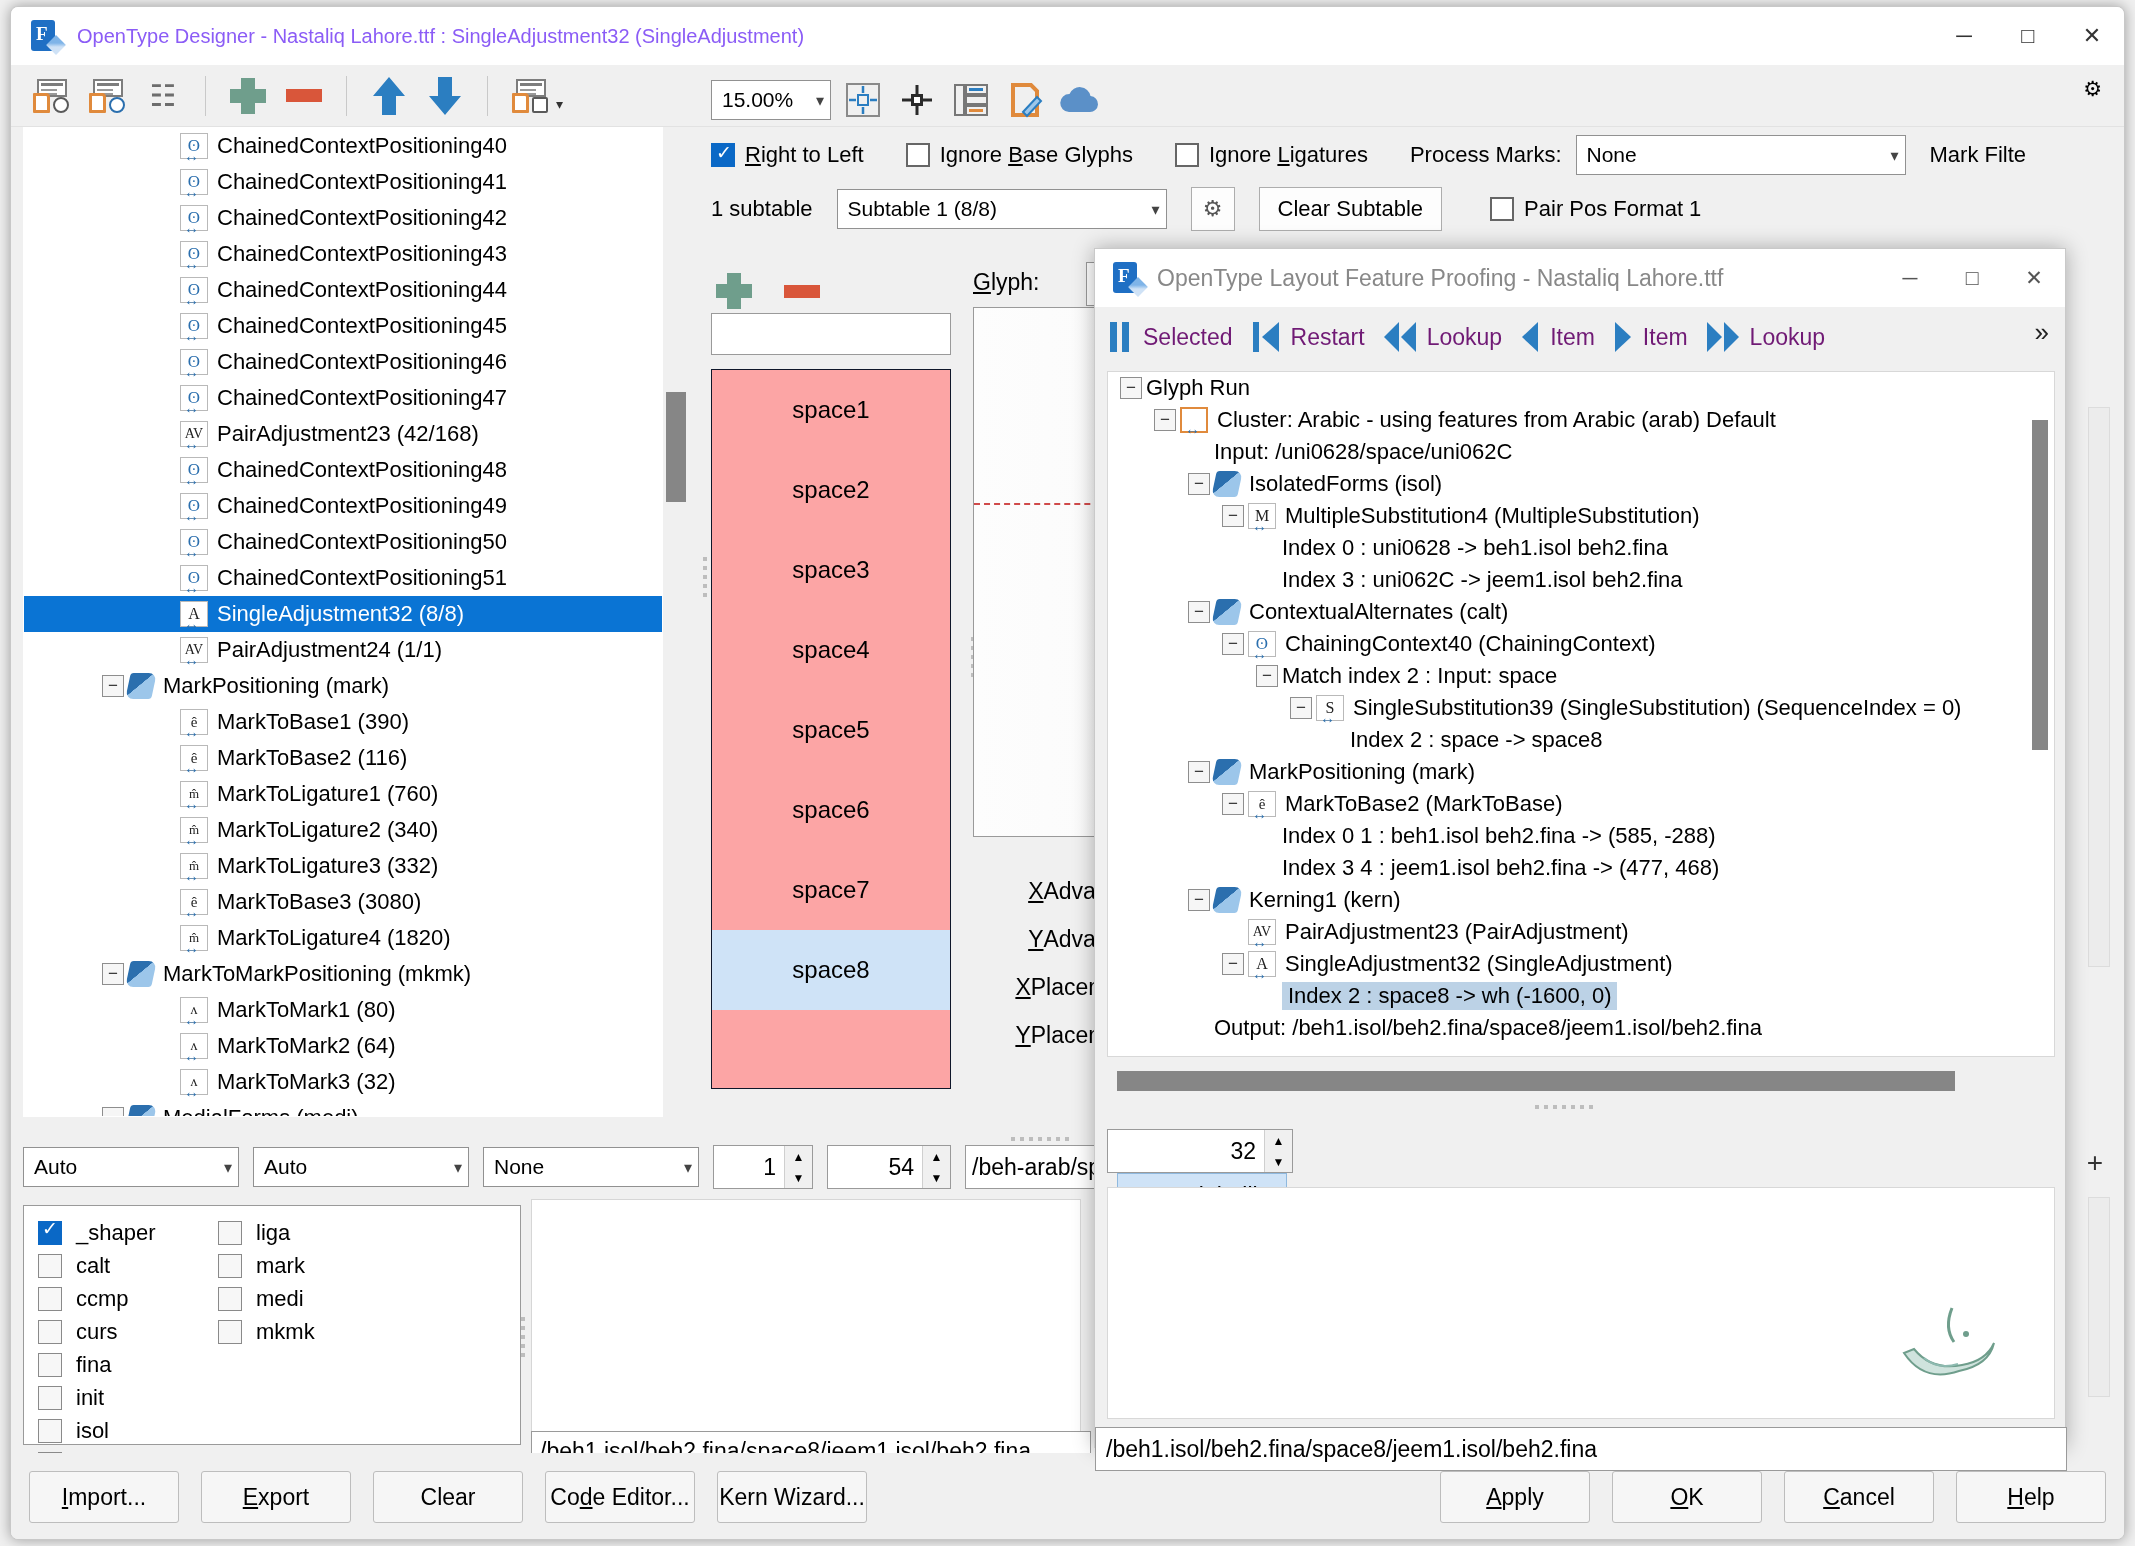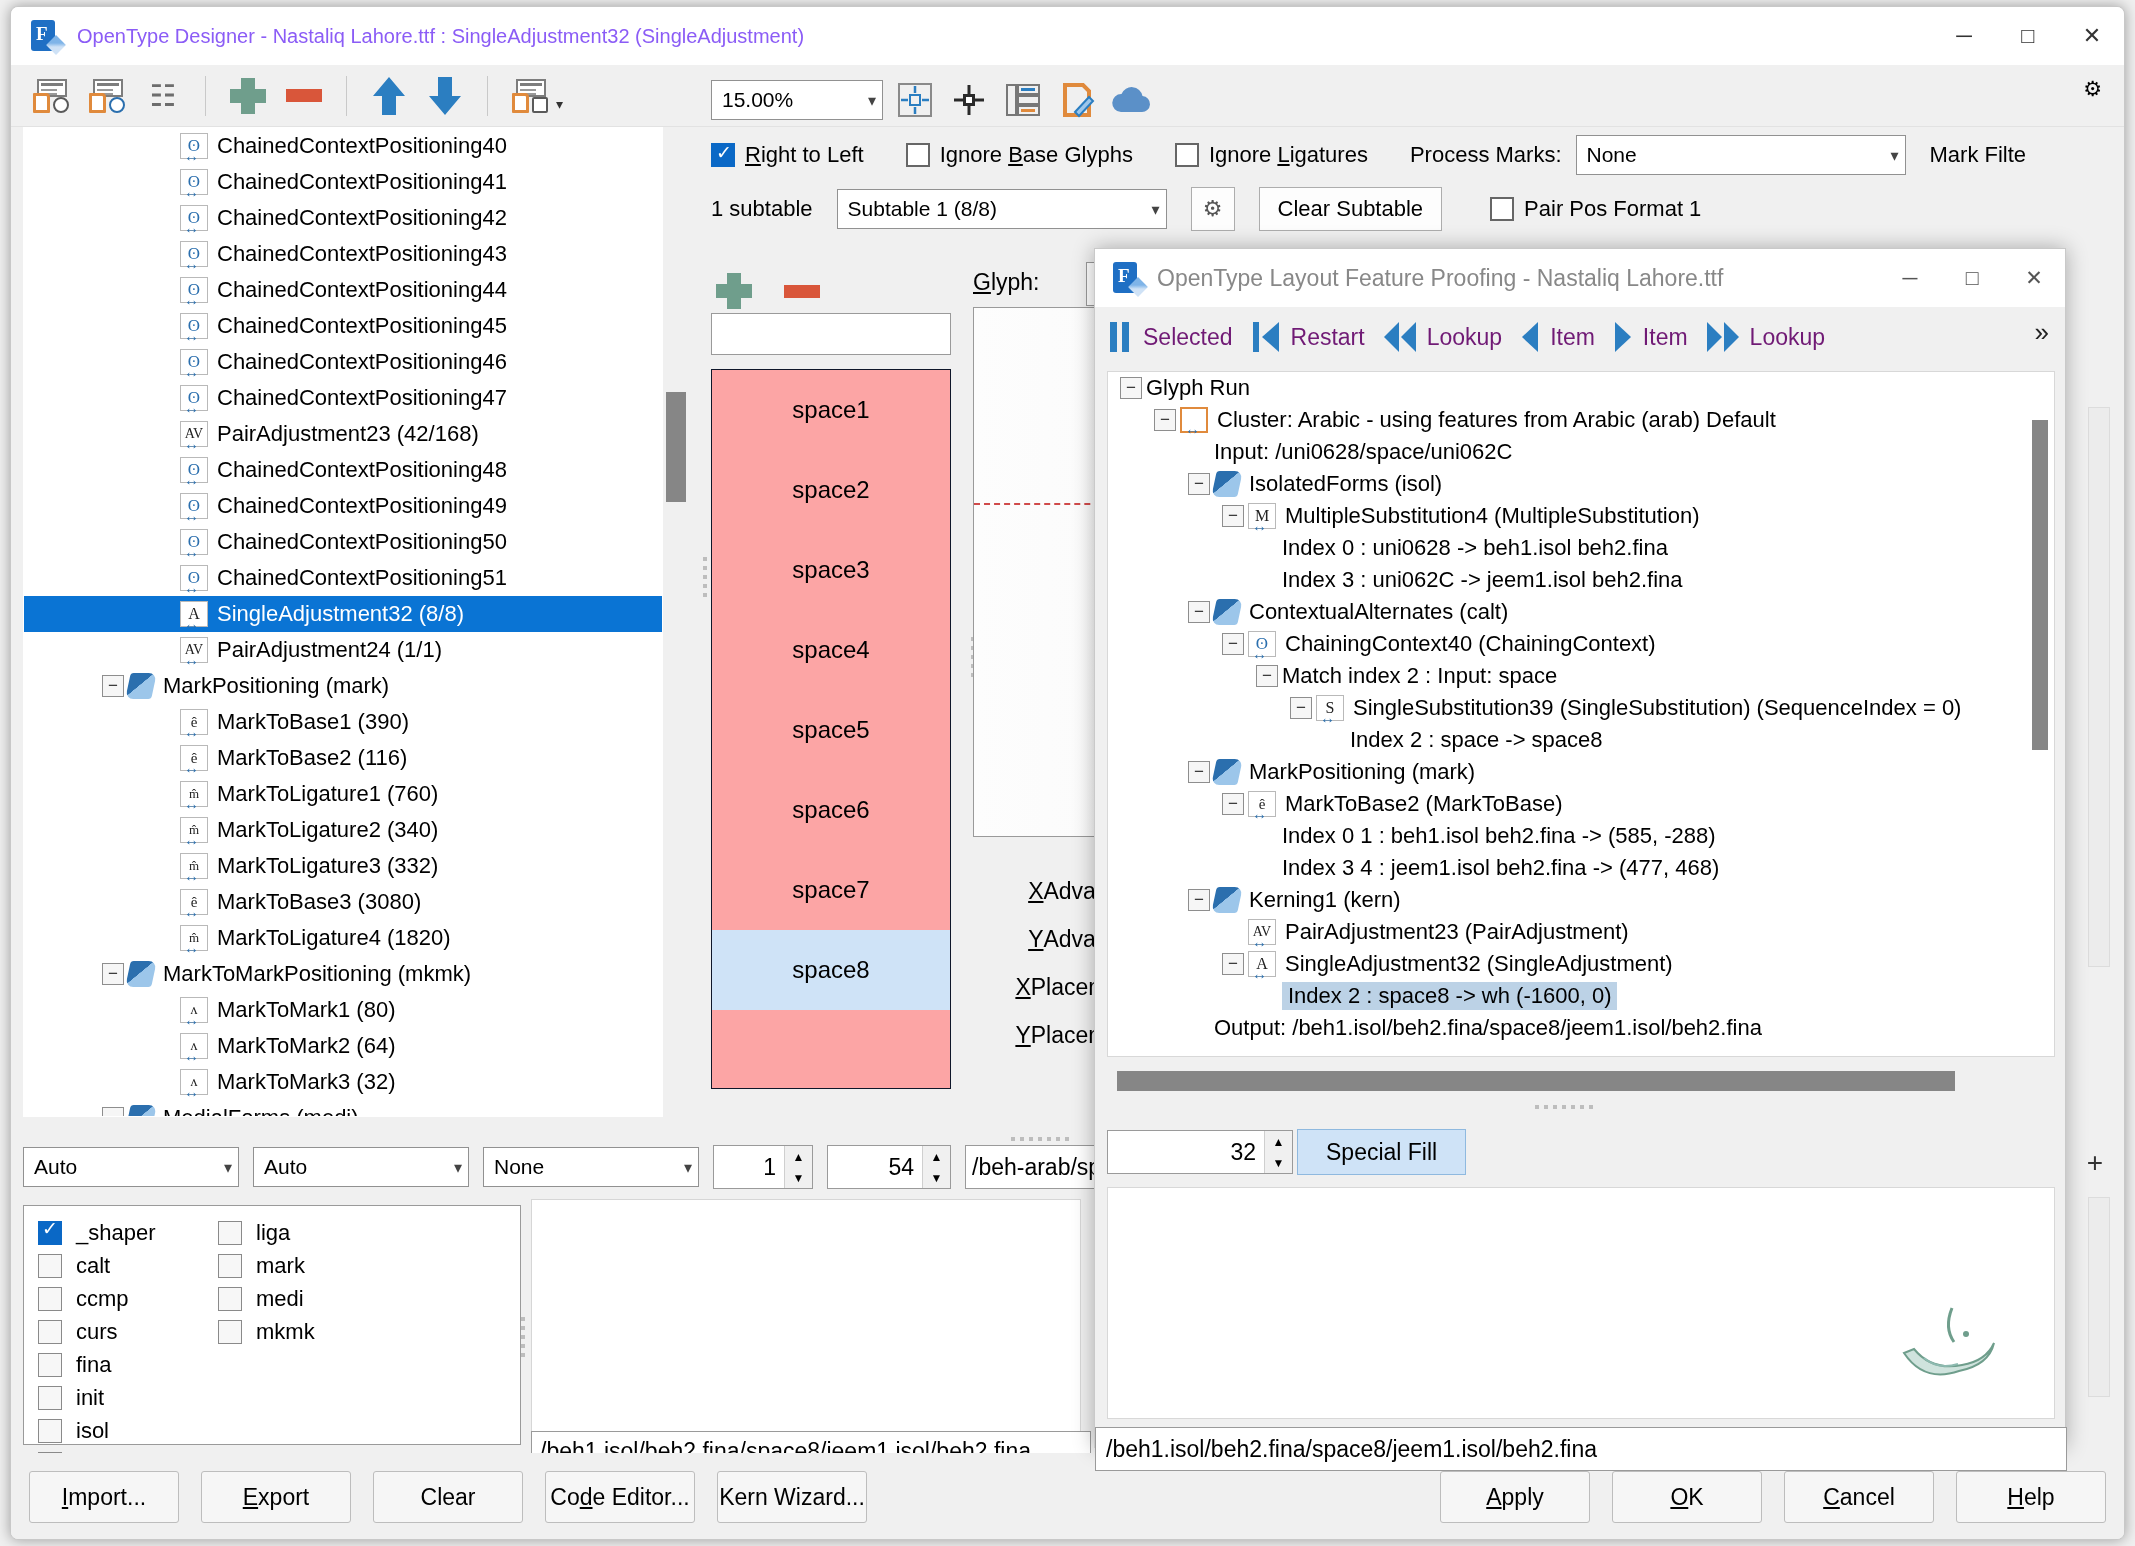--- a/index.html
+++ b/index.html
@@ -55,21 +55,21 @@
   .minus-ic{ width:36px; height:13px; background:#d9563a; }
   .bino{ font-size:30px; color:#6d6d6d; }
   #toolbar-right{ position:absolute; right:22px; top:12px; }
 
   
   #zoom-bar{ position:absolute; left:700px; top:66px; height:54px; display:flex;
       align-items:center; }
   .combo{ height:40px; border:1px solid #919191; background:#fff; display:flex;
       align-items:center; padding:0 6px 0 10px; font-size:21px; position:relative;}
   .combo .chev{ margin-left:auto; color:#444; font-size:16px; padding-left:10px;}
-  #zoom-combo{ width:172px; }
+  #zoom-combo{ width:120px; }
   .sq-icon{ width:44px; height:42px; display:flex; align-items:center;
       justify-content:center; margin-left:10px; }
 
   
   #opt-row{ position:absolute; left:700px; top:128px; display:flex; align-items:center;
       font-size:22px; }
   .chk{ width:24px; height:24px; border:2px solid #666; background:#fff; display:inline-block;
       position:relative; flex:none; }
   .chk.on{ background:#0a68c6; border-color:#0a68c6; }
   .chk.on:after{ content:"✓"; position:absolute; left:3px; top:-4px; color:#fff; font-size:19px;}
@@ -198,21 +198,21 @@
   #proof-ovf{ position:absolute; right:16px; top:10px; font-size:26px; color:#222; }
   #proof-tree{ position:absolute; left:12px; top:122px; width:948px; height:686px;
       background:#fff; border:1px solid #d8d8d8; overflow:hidden; font-size:22px;}
   .pnode{ height:32px; display:flex; align-items:center; white-space:nowrap; }
   .pnode .hl{ background:#bcd2e6; padding:1px 6px; }
   #proof-vscroll{ position:absolute; right:6px; top:48px; width:16px; height:330px;
       background:#868686; }
   #proof-hscroll{ position:absolute; left:22px; top:822px; width:838px; height:20px;
       background:#868686; }
   #proof-grip{ position:absolute; left:440px; top:856px; }
-  #proof-bottom-row{ position:absolute; left:12px; top:880px; display:flex; align-items:center;}
+  #proof-bottom-row{ position:absolute; left:12px; top:880px; display:flex; align-items:center;flex-direction:column;}
   #sf-spin{ width:186px; height:44px; }
   #special-fill{ height:46px; background:#cfe3f7; border:1px solid #8fb9df;
       display:flex; align-items:center; padding:0 28px; font-size:23px; margin-left:4px;}
   #proof-canvas{ position:absolute; left:12px; top:938px; width:948px; height:232px;
       background:#fff; border:1px solid #d8d8d8; }
   #proof-status{ position:absolute; left:0px; top:1178px; width:972px; height:44px;
       background:#fff; border:1px solid #9a9a9a; display:flex; align-items:center;
       padding-left:10px; font-size:23px; }
   #arabic-art{ position:absolute; right:50px; bottom:30px; width:110px; height:90px; }
 </style>

